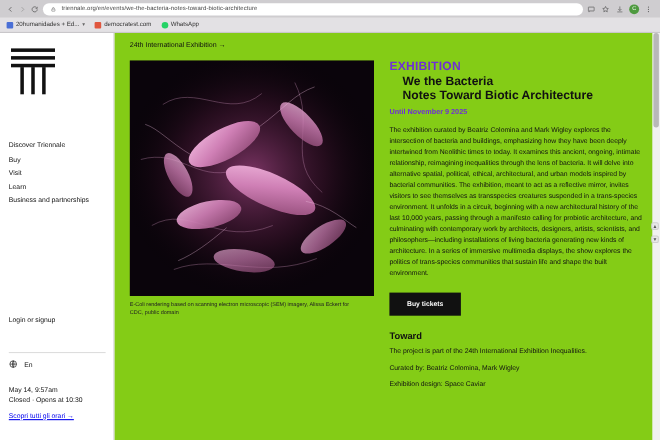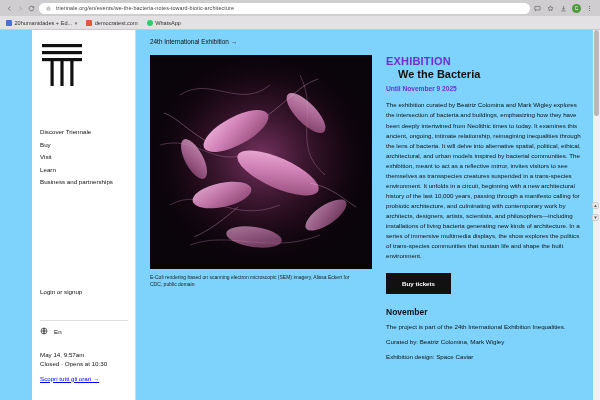--- a/index.html
+++ b/index.html
@@ -58,25 +58,24 @@
     color: #333;
     border-bottom: 1px solid #c9c7ca;
   }
   .bm { display: flex; align-items: center; gap: 2.5px; white-space: nowrap; }
   .bm-fav { width: 6px; height: 6px; border-radius: 1px; display: inline-block; }
   .bm-chev { font-size: 5px; color: #666; }
 
   
   .page {
     flex: 1;
-    background: #7dd3fc;
+    background: #84cc16;
     display: flex;
     position: relative;
     overflow: hidden;
-    padding-left: 32px;
   }
 
   
   .sidebar {
     width: 104px;
     flex: none;
     border-right: 1px solid #d8d8d8;
     padding: 8px 8px 0 8px;
     display: flex;
     flex-direction: column;
@@ -346,25 +345,26 @@
               </g>
             </svg>
           </div>
           <div class="caption">E-Coli rendering based on scanning electron microscopic (SEM) imagery, Alissa Eckert for CDC, public domain</div>
         </div>
 
         <div class="col-right">
           <div class="eyebrow">EXHIBITION</div>
           <div class="title">
             <div>We the Bacteria</div>
+            <div>Notes Toward Biotic Architecture</div>
           </div>
           <div class="dates">Until November 9 2025</div>
           <div class="body-text">The exhibition curated by Beatriz Colomina and Mark Wigley explores the intersection of bacteria and buildings, emphasizing how they have been deeply intertwined from Neolithic times to today. It examines this ancient, ongoing, intimate relationship, reimagining inequalities through the lens of bacteria. It will delve into alternative spatial, political, ethical, architectural, and urban models inspired by bacterial communities. The exhibition, meant to act as a reflective mirror, invites visitors to see themselves as transspecies creatures suspended in a trans-species environment. It unfolds in a circuit, beginning with a new architectural history of the last 10,000 years, passing through a manifesto calling for probiotic architecture, and culminating with contemporary work by architects, designers, artists, scientists, and philosophers—including installations of living bacteria generating new kinds of architecture. In a series of immersive multimedia displays, the show explores the politics of trans-species communities that sustain life and shape the built environment.</div>
           <button class="btn">Buy tickets</button>
-          <div class="credits-h">November</div>
+          <div class="credits-h">Toward</div>
           <div class="credits-p">The project is part of the 24th International Exhibition Inequalities.</div>
           <div class="credits-p">Curated by: Beatriz Colomina, Mark Wigley</div>
           <div class="credits-p">Exhibition design: Space Caviar</div>
         </div>
       </div>
     </div>
 
     <div class="scrollbar">
       <div class="scroll-thumb"></div>
     </div>

